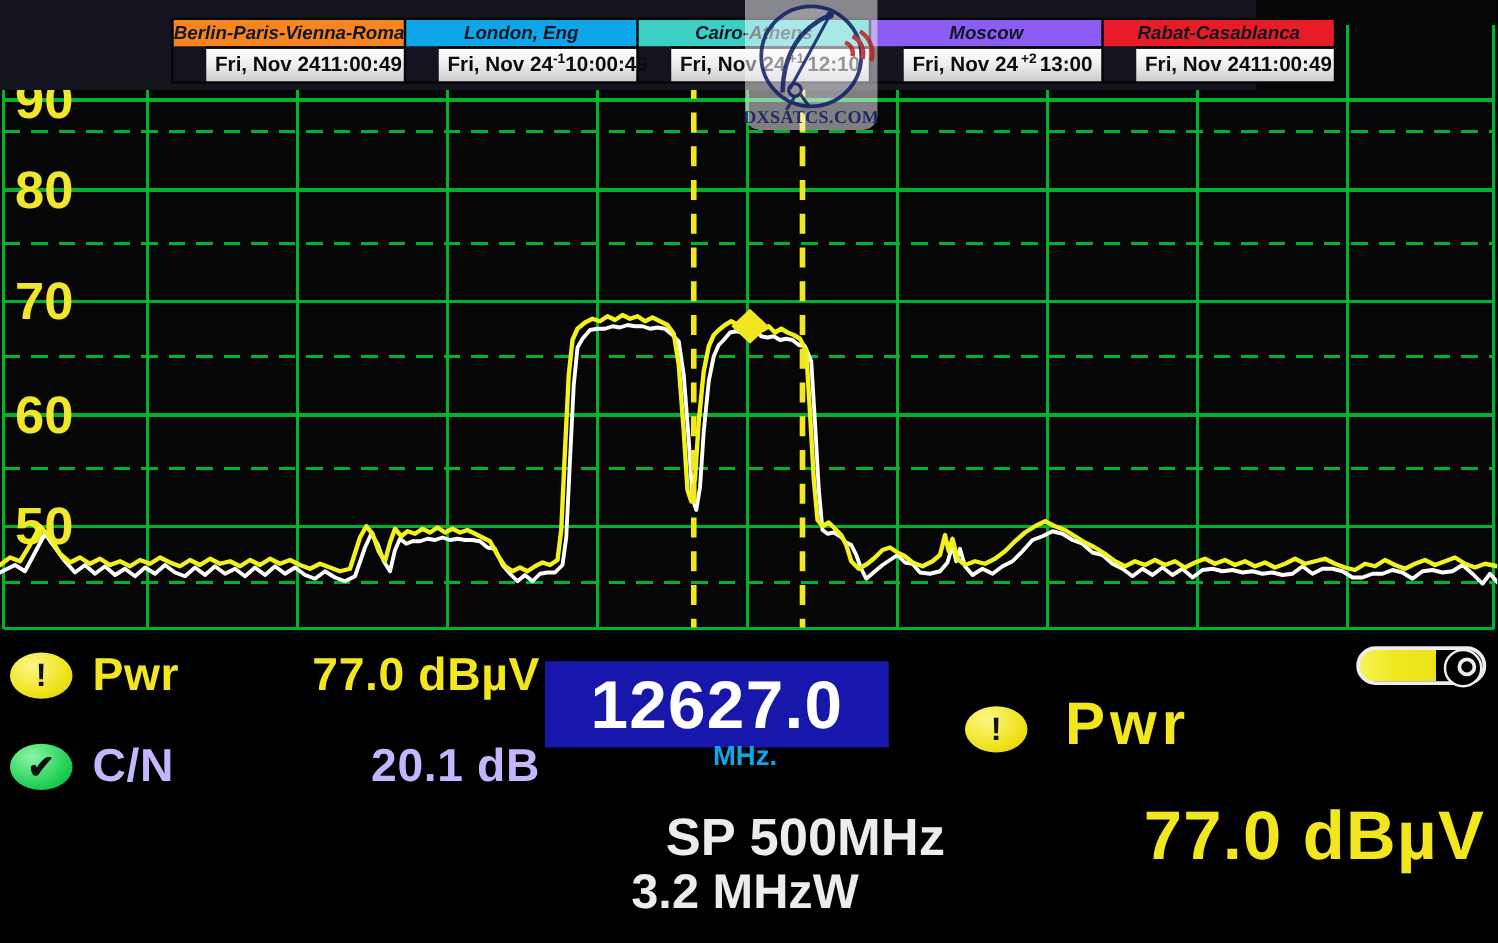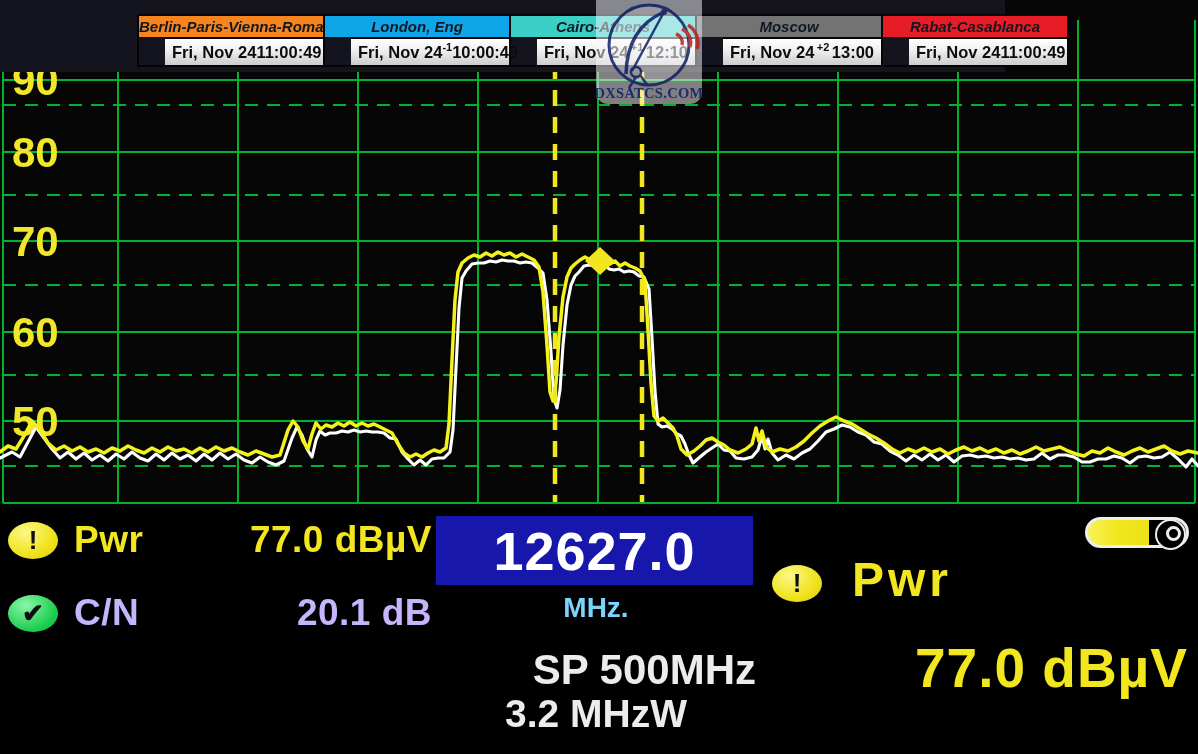--- a/index.html
+++ b/index.html
@@ -44,25 +44,25 @@
   .icon-oval{width:50px;height:37px;border-radius:50%;flex:0 0 auto;
              display:flex;align-items:center;justify-content:center;
              font-size:26px;font-weight:bold;color:#101010;}
   .icon-warn{background:radial-gradient(ellipse at 35% 28%,#fcf787 0%,#f0e31d 60%,#d8c90e 100%);}
   .icon-ok{background:radial-gradient(ellipse at 35% 28%,#8cf5a8 0%,#1ecf52 65%,#0fb23e 100%);}
   .ro-label{margin-left:16px;font-size:37px;font-weight:bold;letter-spacing:.5px;}
   .ro-value{margin-left:auto;font-size:37px;font-weight:bold;letter-spacing:.5px;}
   .c-yellow{color:#f2e71e;}
   .c-magenta{color:#c4b5fd;}
 
-  .freq-box{position:absolute;left:436px;top:8px;width:317px;height:69px;
+  .freq-box{position:absolute;left:436px;top:21px;width:275px;height:69px;
             background:#1717ac;display:flex;align-items:center;justify-content:center;}
   .freq-box .freq{font-size:54px;font-weight:bold;color:#fff;letter-spacing:1px;}
   .freq-unit{position:absolute;left:436px;top:84px;width:320px;text-align:center;
-             font-size:28px;font-weight:bold;color:#7dd3fc;}
+             font-size:22px;font-weight:bold;color:#0ea5e9;}
   .span-line{position:absolute;left:436px;top:138px;width:320px;text-align:right;
              font-size:42px;font-weight:bold;color:#ececec;white-space:nowrap;}
   .bw-line{position:absolute;left:436px;top:184px;width:320px;text-align:center;
            font-size:39px;font-weight:bold;color:#ececec;white-space:nowrap;}
 
   .big-pwr-icon{position:absolute;left:772px;top:57px;}
   .big-pwr-label{position:absolute;left:852px;top:44px;font-size:48px;
                  font-weight:bold;letter-spacing:4px;}
   .big-pwr-value{position:absolute;right:10px;top:128px;font-size:55px;
                  font-weight:bold;letter-spacing:1px;white-space:nowrap;}
@@ -138,21 +138,21 @@
       </div>
       <div class="city">
         <div class="city-header" style="background: rgb(59, 207, 198);">Cairo-Athens</div>
         <div class="city-time">
           <span class="date">Fri, Nov 24</span>
           <span class="offset">+1</span>
           <span class="time">12:10</span>
         </div>
       </div>
       <div class="city">
-        <div class="city-header" style="background: #737373;">Moscow</div>
+        <div class="city-header" style="background: #8b5cf6;">Moscow</div>
         <div class="city-time">
           <span class="date">Fri, Nov 24</span>
           <span class="offset">+2</span>
           <span class="time">13:00</span>
         </div>
       </div>
       <div class="city">
         <div class="city-header" style="background: rgb(232, 28, 39);">Rabat-Casablanca</div>
         <div class="city-time">
           <span class="date">Fri, Nov 24</span>

